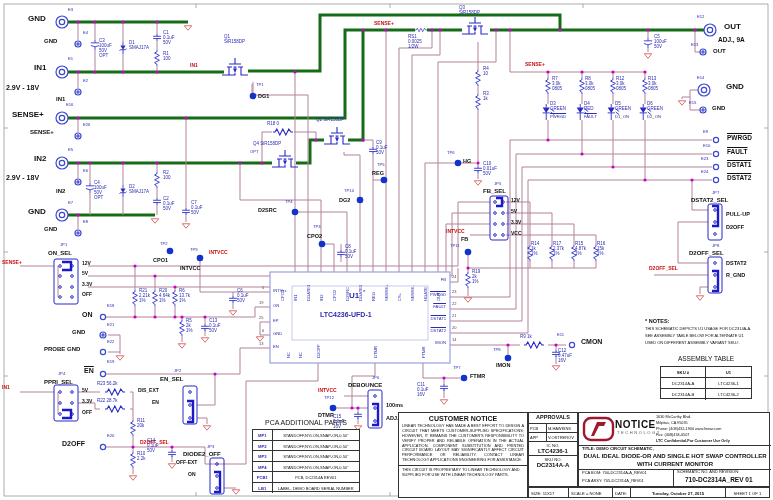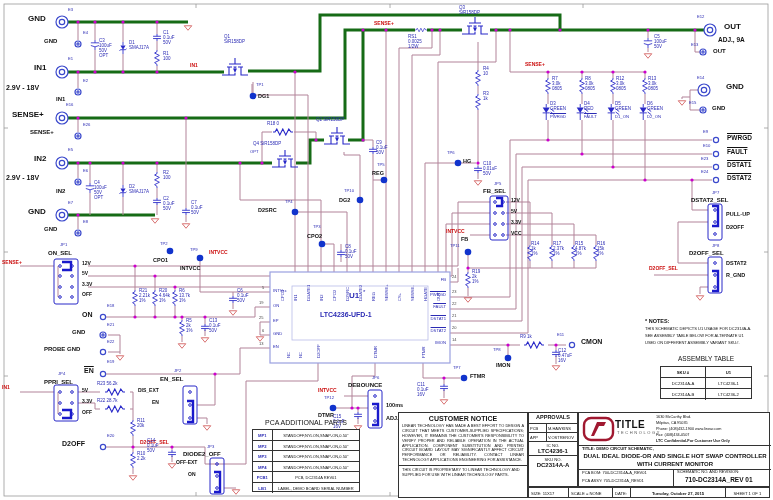--- a/index.html
+++ b/index.html
@@ -735,21 +735,21 @@
   <div class="blk b t6 ctr" style="border-bottom:0.8px solid #333;padding-bottom:1px">LTC4236-1</div>
   <div class="blk t42 ctr" style="padding-top:1px">SKU NO.</div>
   <div class="blk b t6 ctr">DC2314A-A</div>
 </div>
 
 <div class="box" style="left:578px;top:412px;width:192px;height:75px">
   <svg width="34" height="28" style="left:3px;top:3px">
     <rect x="2" y="2" width="29" height="22" rx="7" fill="none" stroke="#a01830" stroke-width="2.4"></rect>
     <path d="M9,20 L15,6 H24 L22,10 H17 L12,20 Z" fill="#a01830"></path>
   </svg>
-  <span class="lb blk b t10" style="left:36px;top:6px;letter-spacing:0.5px">TITLE</span>
+  <span class="lb blk b t10" style="left:36px;top:6px;letter-spacing:0.5px">NOTICE</span>
   <span class="lb t4" style="left:38px;top:18px;letter-spacing:1.6px;color:#555">TECHNOLOGY</span>
   <span class="lb blk" style="left:77px;top:2px;font-size:3.8px">1630 McCarthy Blvd.</span>
   <span class="lb blk" style="left:77px;top:8px;font-size:3.8px">Milpitas, CA 95035</span>
   <span class="lb blk" style="left:77px;top:14px;font-size:3.8px">Phone: (408)432-1900  www.linear.com</span>
   <span class="lb blk" style="left:77px;top:20px;font-size:3.8px">Fax: (408)434-0507</span>
   <span class="lb blk b" style="left:77px;top:26px;font-size:3.8px">LTC Confidential-For Customer Use Only</span>
   <div style="position:absolute;left:0;top:32px;width:192px;border-top:0.8px solid #333"></div>
   <span class="lb blk b t42" style="left:3px;top:34px">TITLE:  DEMO CIRCUIT SCHEMATIC,</span>
   <span class="lb blk b t6 ctr" style="left:0;top:40px;width:192px">DUAL IDEAL DIODE-OR AND SINGLE HOT SWAP CONTROLLER</span>
   <span class="lb blk b t6 ctr" style="left:0;top:48px;width:192px">WITH CURRENT MONITOR</span>

